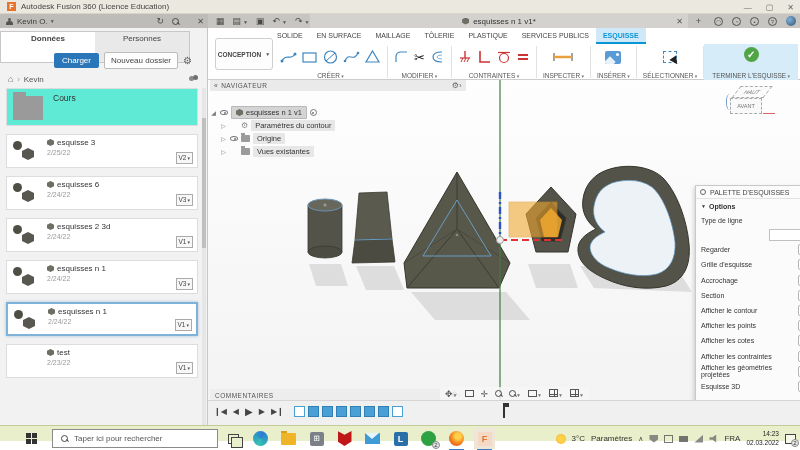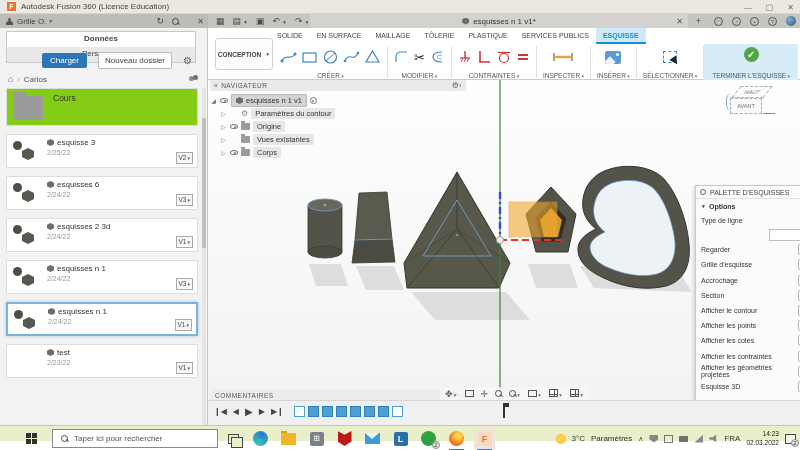--- a/index.html
+++ b/index.html
@@ -28,34 +28,34 @@
   .qat-left .x-ic { position:absolute; right:4px; font-size:8px; color:#4a4a4a; }
   .doc-tab { position:absolute; left:310px; top:0; width:378px; height:14px; background:#d3d2cf; display:flex; align-items:center; justify-content:center; gap:4px; font-size:8px; color:#333; }
   .cube-ic { width:7px; height:7px; background:#6e6e64; clip-path:polygon(50% 0,100% 25%,100% 75%,50% 100%,0 75%,0 25%); }
   .doc-tab .x-ic { position:absolute; right:5px; font-size:8px; color:#555; }
   .qat-right { position:absolute; right:4px; top:0; height:14px; display:flex; align-items:center; gap:9px; }
   .round-ic { width:9px; height:9px; border:1px solid #555; border-radius:50%; font-size:6px; text-align:center; line-height:8px; color:#555; }
   .avatar { width:10px; height:10px; border-radius:50%; background:radial-gradient(circle at 35% 35%, #7fb0d8, #35536e); }
 
   
   .datapanel { position:absolute; left:0; top:28px; width:208px; height:397px; background:#f2f2f2; border-right:1px solid #c6c6c6; }
-  .dp-tabs { position:absolute; left:6px; top:3px; width:190px; height:32px; display:flex; border:1px solid #c8c8c8; background:#e9e9e9;flex-direction:column; }
+  .dp-tabs { position:absolute; left:0; top:3px; width:190px; height:32px; display:flex; border:1px solid #c8c8c8; background:#e9e9e9; }
   .dp-tab { flex:1; font-size:8px; color:#444; text-align:center; line-height:14px; }
   .dp-tab.active { background:#fff; font-weight:bold; }
-  .dp-actions { position:absolute; left:0; top:24px; width:200px; display:flex; justify-content:flex-end; align-items:center; gap:11px; padding-right:8px; }
+  .dp-actions { position:absolute; left:0; top:24px; width:200px; display:flex; justify-content:flex-end; align-items:center; gap:5px; padding-right:8px; }
   .btn-blue { background:#2a76b9; color:#fff; font-size:8px; padding:3px 8px; border-radius:2px; }
   .btn-plain { background:#fdfdfd; color:#444; font-size:8px; padding:3px 6px; border:1px solid #bbb; border-radius:2px; }
   .gear { color:#666; font-size:10px; line-height:10px; }
   .dp-breadcrumb { position:absolute; left:8px; top:46px; width:192px; display:flex; align-items:center; gap:4px; font-size:8px; color:#555; }
   .home-ic { font-size:9px; color:#555; }
   .crumb-sep { color:#999; font-size:7px; }
   .users-ic { position:absolute; right:2px; width:9px; height:8px; }
   .users-ic::before { content:""; position:absolute; left:0; top:1px; width:5px; height:5px; border-radius:50%; background:#8a8a8a; }
   .users-ic::after { content:""; position:absolute; left:4px; top:0; width:5px; height:5px; border-radius:50%; background:#6f6f6f; }
-  .folder-card { position:absolute; left:6px; top:60px; width:192px; height:38px; background:#84cc16; border:1px solid #ddd; }
+  .folder-card { position:absolute; left:6px; top:60px; width:192px; height:38px; background:#5eead4; border:1px solid #ddd; }
   .folder-thumb { position:absolute; left:6px; top:7px; width:30px; height:24px; background:#9a9a9a; border-radius:1px; }
   .folder-thumb::before { content:""; position:absolute; left:0; top:-4px; width:13px; height:4px; background:#9a9a9a; border-radius:1px 1px 0 0; }
   .folder-name { position:absolute; left:46px; top:4px; font-size:8.5px; color:#333; }
   .file-list { position:absolute; left:6px; top:106px; width:192px; }
   .file-card { position:relative; width:192px; height:34px; background:#fff; border:1px solid #ddd; margin-bottom:8px; }
   .file-card.sel { border:2px solid #7fb2d9; box-shadow:0 0 3px rgba(90,150,200,.5); }
   .thumb { position:absolute; left:3px; top:2px; width:30px; height:29px; }
   .t-solid::before { content:""; position:absolute; left:3px; top:4px; width:9px; height:9px; border-radius:50%; background:#4e4e44; }
   .t-solid::after { content:""; position:absolute; left:12px; top:11px; width:12px; height:12px; background:#585850; clip-path:polygon(50% 0,100% 25%,100% 75%,50% 100%,0 75%,0 25%); }
   .t-sketch::before { content:""; position:absolute; left:3px; top:10px; width:18px; height:9px; background:#cfe4f2; transform:skewX(-30deg); }
@@ -86,21 +86,21 @@
   .insert-ic::before { content:""; position:absolute; left:1px; bottom:-2px; width:8px; height:8px; background:#e9f3fb; transform:rotate(45deg); }
   .insert-ic::after { content:""; position:absolute; right:2px; top:2px; width:3px; height:3px; border-radius:50%; background:#fff; }
   .select-ic { width:14px; height:12px; border:1px dashed #3e87c0; position:relative; }
   .select-ic::after { content:""; position:absolute; right:-3px; bottom:-3px; width:0; height:0; border-left:4px solid transparent; border-right:4px solid transparent; border-top:8px solid #222; transform:rotate(-35deg); }
 
   
   .viewport { position:absolute; left:208px; top:80px; width:592px; height:320px; background:linear-gradient(#fefefe,#f3f3f3); }
   .nav-panel { position:absolute; left:2px; top:0; width:256px; }
   .nav-head { height:11px; background:rgba(233,233,233,.97); display:flex; align-items:center; font-size:6.5px; color:#555; padding:0 4px; letter-spacing:.5px; }
   .nav-head .sp { flex:1; }
-  .tree { font-size:7.5px; color:#333; margin-top:3px; }
+  .tree { font-size:7.5px; color:#333; margin-top:15px; }
   .tree-row { display:flex; align-items:center; height:13px; gap:3px; }
   .tw { color:#777; font-size:6px; width:7px; text-align:center; }
   .eye { width:8px; height:5px; border:1px solid #777; border-radius:50%; position:relative; }
   .eye::after { content:""; position:absolute; left:2.5px; top:0.5px; width:2px; height:2px; border-radius:50%; background:#777; }
   .eye.hid { visibility:hidden; }
   .chip { background:rgba(228,228,228,.9); padding:0 4px; line-height:11px; border-radius:1px; display:flex; align-items:center; gap:3px; }
   .chip.root { background:#d4d4d4; border:1px solid #b9b9b9; }
   .tree-gear::before { content:"⚙"; color:#888; font-size:8px; }
   .tree-folder { width:9px; height:7px; background:#9b9b9b; border-radius:1px; position:relative; }
   .tree-folder::before { content:""; position:absolute; left:0; top:-2px; width:4px; height:2px; background:#9b9b9b; }
@@ -189,21 +189,21 @@
     <span class="win-controls">
       <span>—</span>
       <span>▢</span>
       <span>✕</span>
     </span>
   </div>
 
   <div class="qat">
     <div class="qat-left">
       <span class="user-ic"></span>
-      <span>Grille O.</span>
+      <span>Kevin O.</span>
       <span class="caret">▼</span>
       <span class="qat-ic" style="position:absolute;right:40px">↻</span>
       <span class="lens" style="position:absolute;right:24px"></span>
       <span class="x-ic">✕</span>
     </div>
     <span class="qat-ic" style="margin-left:8px">▦</span>
     <span class="qat-ic">▤<span class="caret">▼</span></span>
     <span class="qat-ic">▣</span>
     <span class="qat-ic">↶<span class="caret">▼</span></span>
     <span class="qat-ic">↷<span class="caret">▼</span></span>
@@ -228,21 +228,21 @@
       <div class="dp-tab">Personnes</div>
     </div>
     <div class="dp-actions">
       <span class="btn-blue">Charger</span>
       <span class="btn-plain">Nouveau dossier</span>
       <span class="gear">⚙</span>
     </div>
     <div class="dp-breadcrumb">
       <span class="home-ic">⌂</span>
       <span class="crumb-sep">›</span>
-      <span>Carlos</span>
+      <span>Kevin</span>
       <span class="users-ic"></span>
     </div>
     <div class="folder-card">
       <span class="folder-thumb"></span>
       <span class="folder-name">Cours</span>
     </div>
     <div class="file-list">
 
         <div class="file-card">
           <span class="thumb t-solid"></span>
@@ -511,26 +511,20 @@
               <span class="chip">Origine</span>
             </div>
 
             <div class="tree-row" style="padding-left:10px">
               <span class="tw">▷</span>
               <span class="eye hid"></span>
               <span class="tree-folder"></span>
               <span class="chip">Vues existantes</span>
             </div>
 
-            <div class="tree-row" style="padding-left:10px">
-              <span class="tw">▷</span>
-              <span class="eye"></span>
-              <span class="tree-folder"></span>
-              <span class="chip">Corps</span>
-            </div>
 
           </div>
       </div>
     </div>
 
     
     <div class="viewcube">
       <div class="vc-arc"></div>
       <div class="vc-top">HAUT</div>
       <div class="vc-front">AVANT</div>

